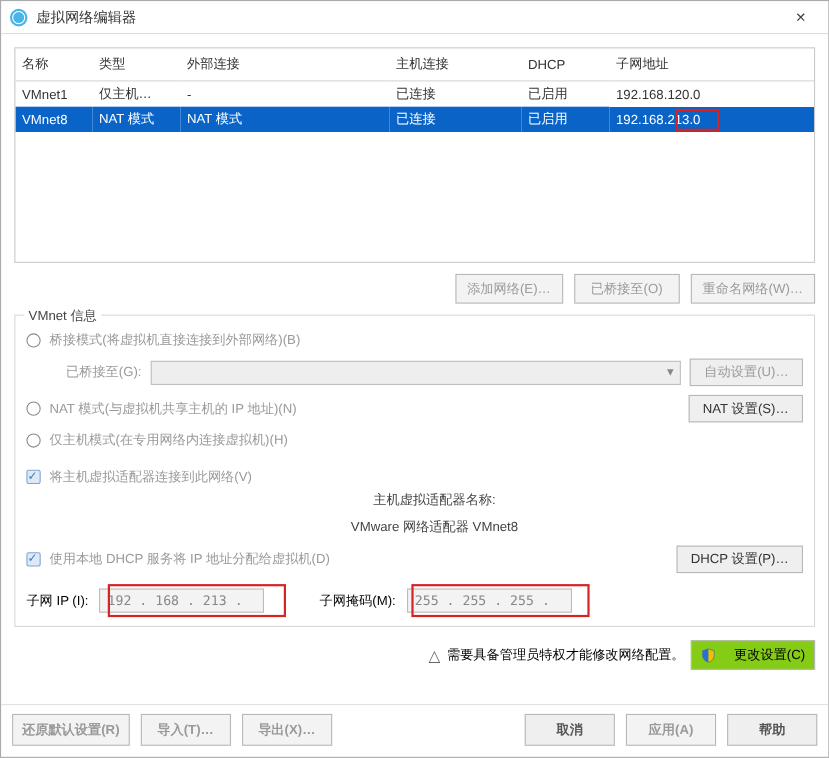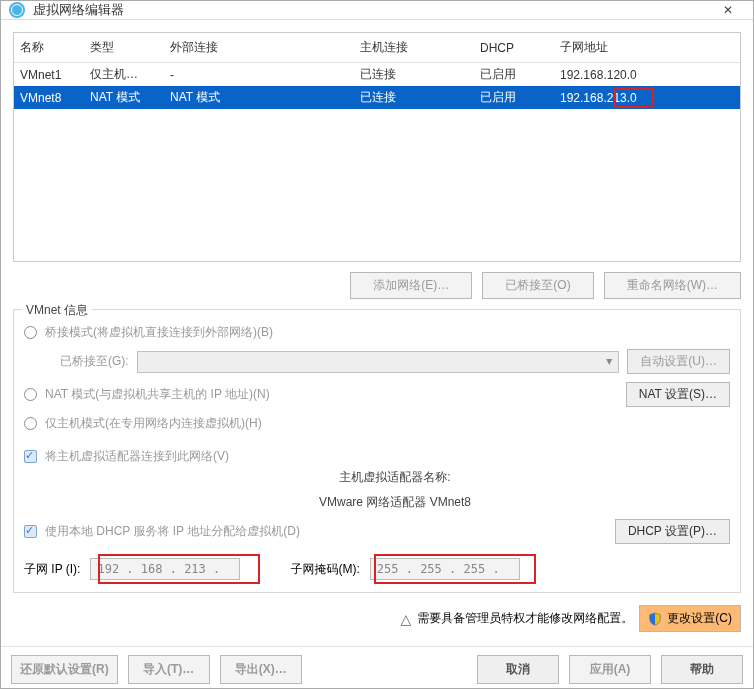--- a/index.html
+++ b/index.html
@@ -4,32 +4,32 @@
   <style>
     * { box-sizing: border-box; margin: 0; padding: 0; font-family: "Microsoft YaHei", "Segoe UI", sans-serif; font-size: 12px; }
     body { background: #fff; width: 754px; height: 689px; position: relative; }
     .window { width: 100%; height: 100%; border: 1px solid #aaa; display: flex; flex-direction: column; }
     .titlebar { height: 30px; display: flex; align-items: center; padding: 0 8px; border-bottom: 1px solid #ddd; }
     .titlebar .icon { width: 16px; height: 16px; background: #4ab4e6; border-radius: 50%; margin-right: 8px; position: relative; }
     .titlebar .icon::after { content: ""; position: absolute; border: 1px solid #fff; border-radius: 50%; width: 10px; height: 10px; top: 2px; left: 2px; }
     .titlebar .title { flex: 1; color: #333; font-size: 13px; }
     .closebtn { width: 34px; height: 100%; display: flex; align-items: center; justify-content: center; cursor: pointer; color: #444; font-size: 14px; }
     .content { flex: 1; padding: 12px 12px 8px; display: flex; flex-direction: column; gap: 6px; }
-    .table-box { border: 1px solid #c9c9c9; height: 230px; overflow: hidden; background: #fff; }
+    .table-box { border: 1px solid #c9c9c9; height: 196px; overflow: hidden; background: #fff; }
     table { width: 100%; border-collapse: collapse; table-layout: fixed; }
     th { text-align: left; padding: 6px 6px; font-weight: 400; color: #333; border-bottom: 1px solid #e2e2e2; }
     td { padding: 3px 6px; color: #333; }
     tr.sel td { background: #0a64c8; color: #fff; }
     col.c-name { width: 70px; } col.c-type { width: 80px; } col.c-ext { width: 190px; }
     col.c-host { width: 120px; } col.c-dhcp { width: 80px; } col.c-subnet { }
     .subnet-wrap { position: relative; display: inline-block; }
     .red-box1 { position: absolute; border: 2px solid #d62323; pointer-events: none; }
 
     .tb-buttons { display: flex; justify-content: flex-end; gap: 10px; padding: 4px 0 2px; }
-    .btn { border: 1px solid #b8b8b8; background: #efefef; padding: 4px 22px; color: #555; cursor: pointer; min-width: 96px; }
+    .btn { border: 1px solid #b8b8b8; background: #efefef; padding: 4px 10px; color: #555; cursor: pointer; min-width: 96px; }
     .btn.disabled { color: #9a9a9a; background: #f3f3f3; cursor: default; }
     .btn.sm { min-width: 70px; padding: 4px 8px; }
 
     .group { border: 1px solid #d8d8d8; padding: 10px 10px 12px; margin-top: 2px; position: relative; }
     .group-title { position: absolute; top: -8px; left: 8px; background: #fff; padding: 0 4px; color: #444; }
     .row { display: flex; align-items: center; gap: 8px; padding: 4px 0; color: #444; }
     .radio, .check { width: 13px; height: 13px; border-radius: 50%; border: 1px solid #8a8a8a; display: inline-block; flex: none; position: relative; }
     .check { border-radius: 2px; }
     .check.on { background: #dfe9f5; border-color: #7aa6d6; }
     .check.on::after { content: "✓"; color: #3a78c9; font-size: 11px; position: absolute; top: -2px; left: 0; }
@@ -42,21 +42,21 @@
     .right-btn.disabled { color: #9a9a9a; cursor: default; }
 
     .subrow { display: flex; align-items: center; gap: 10px; padding-top: 10px; position: relative; }
     .ip-field { border: 1px solid #bcbcbc; background: #f3f3f3; color: #888; padding: 2px 6px; width: 150px; height: 22px; font-family: Consolas, monospace; font-size: 12px; }
     .red-frame { position: absolute; border: 2px solid #d62323; pointer-events: none; }
 
     .admin-row { display: flex; align-items: center; justify-content: flex-end; gap: 6px; padding: 6px 0; }
     .warn-icon { color: #666; font-size: 14px; }
     .shield { width: 14px; height: 14px; display: inline-block; }
     .shield svg { width: 100%; height: 100%; }
-    .change-btn { border: 1px solid #b8b8b8; background: #fdba74; padding: 4px 8px; display: flex; align-items: center; gap: 5px; cursor: pointer; }
+    .change-btn { border: 1px solid #b8b8b8; background: #84cc16; padding: 4px 8px; display: flex; align-items: center; gap: 16px; cursor: pointer; }
 
     .footer { display: flex; gap: 10px; padding: 8px 10px 10px; border-top: 1px solid #e2e2e2; align-items: center; }
     .footer .btn { min-width: 82px; padding: 5px 8px; font-weight: bold; }
     .footer .spacer { flex: 1; }
   </style>
 </head>
 <body>
 
 <div class="window">
   <div class="titlebar">

